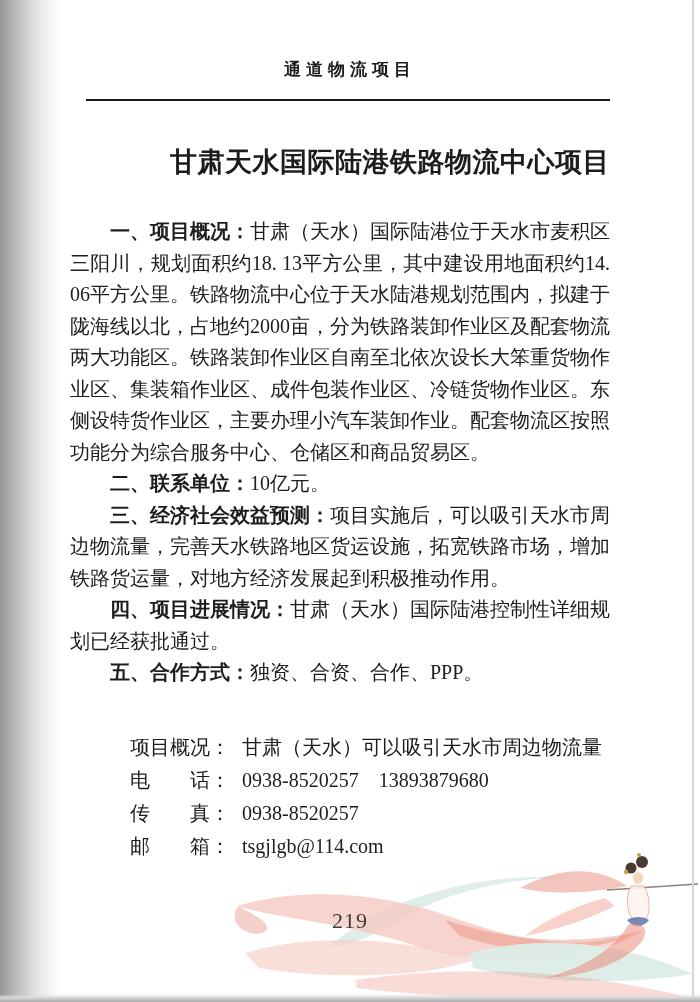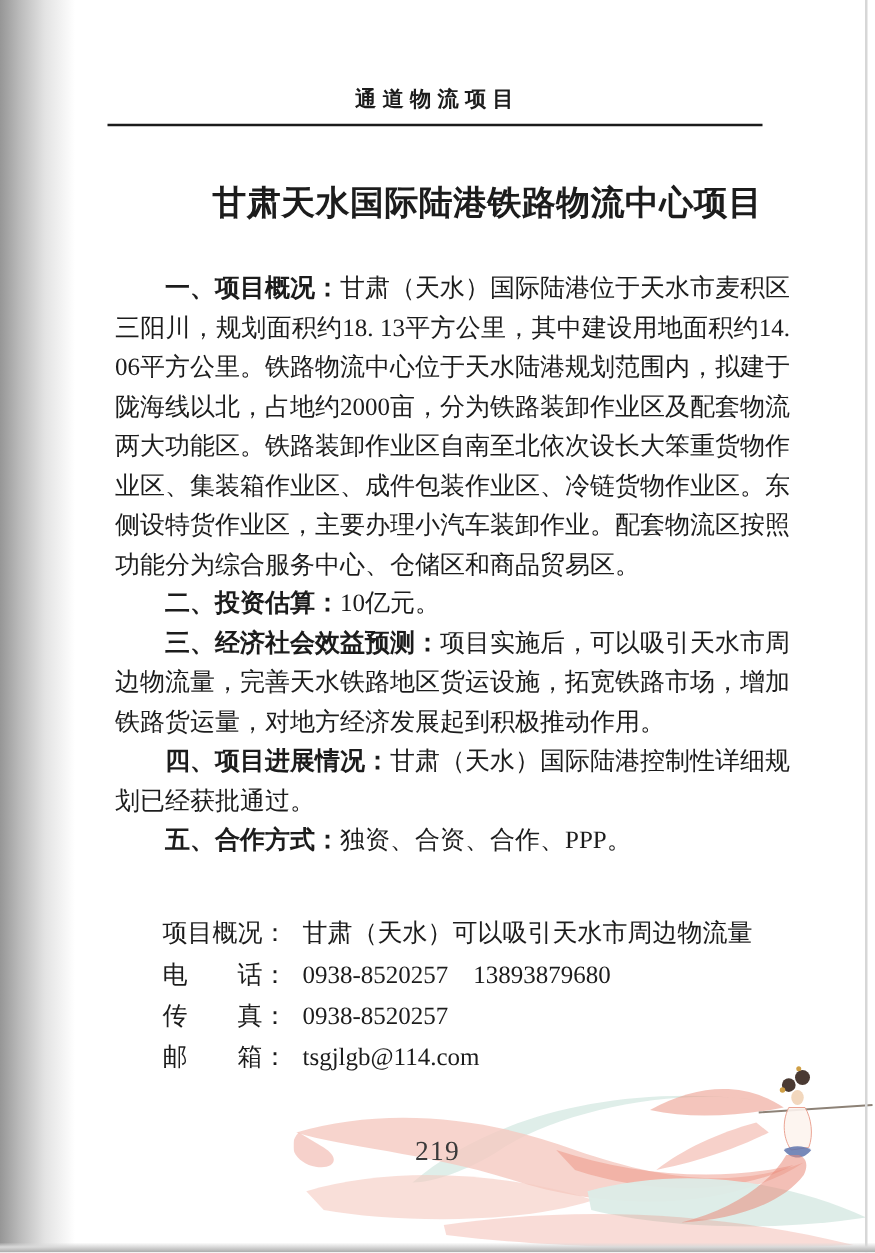--- a/index.html
+++ b/index.html
@@ -20,35 +20,35 @@
   .edge-right{
     position:absolute;right:6px;top:0;width:2px;height:100%;
     background:#d7d7d7;z-index:3;pointer-events:none;
   }
   .edge-bottom{
     position:absolute;left:0;bottom:0;width:100%;height:8px;
     background:linear-gradient(to top,#a8a8a8 0%,#d9d9d9 55%,rgba(255,255,255,0) 100%);
     z-index:3;pointer-events:none;
   }
   .running-head{
-    position:absolute;top:68px;left:0;width:100%;
+    position:absolute;top:58px;left:0;width:100%;
     text-align:center;font-size:17px;font-weight:bold;
     letter-spacing:5px;z-index:2;
   }
   .head-rule{
     position:absolute;left:86px;top:99px;width:524px;height:2px;
     background:#1b1b1b;z-index:2;
   }
   .doc-title{
     position:absolute;top:144px;left:0;width:100%;margin:0;
     text-align:center;font-size:27px;font-weight:bold;
     letter-spacing:0.5px;z-index:2;padding-left:40px;
   }
   .body-text{
-    position:absolute;left:92px;top:216px;width:540px;
+    position:absolute;left:70px;top:216px;width:540px;
     font-size:20px;line-height:31.5px;text-align:justify;z-index:2;
   }
   .body-text p{margin:0;text-indent:2em;}
   .s-label{
     font-family:"Liberation Sans","DejaVu Sans",sans-serif;
     font-weight:bold;
   }
   .contacts{
     position:absolute;left:130px;top:731px;width:500px;
     font-size:20px;line-height:33px;z-index:2;
@@ -110,21 +110,21 @@
     </g>
   </svg>
 
   <div class="running-head">通道物流项目</div>
   <div class="head-rule"></div>
 
   <h1 class="doc-title">甘肃天水国际陆港铁路物流中心项目</h1>
 
   <div class="body-text">
     <p><span class="s-label">一、项目概况：</span><span>甘肃（天水）国际陆港位于天水市麦积区三阳川，规划面积约18. 13平方公里，其中建设用地面积约14. 06平方公里。铁路物流中心位于天水陆港规划范围内，拟建于陇海线以北，占地约2000亩，分为铁路装卸作业区及配套物流两大功能区。铁路装卸作业区自南至北依次设长大笨重货物作业区、集装箱作业区、成件包装作业区、冷链货物作业区。东侧设特货作业区，主要办理小汽车装卸作业。配套物流区按照功能分为综合服务中心、仓储区和商品贸易区。</span></p>
-    <p><span class="s-label">二、投资估算：</span><span>10亿元。</span></p>
+    <p><span class="s-label">二、联系单位：</span><span>10亿元。</span></p>
     <p><span class="s-label">三、经济社会效益预测：</span><span>项目实施后，可以吸引天水市周边物流量，完善天水铁路地区货运设施，拓宽铁路市场，增加铁路货运量，对地方经济发展起到积极推动作用。</span></p>
     <p><span class="s-label">四、项目进展情况：</span><span>甘肃（天水）国际陆港控制性详细规划已经获批通过。</span></p>
     <p><span class="s-label">五、合作方式：</span><span>独资、合资、合作、PPP。</span></p>
   </div>
 
   <div class="contacts">
     <div class="c-row"><span class="c-label">项目概况</span><span class="c-colon">：</span><span class="c-value">甘肃（天水）可以吸引天水市周边物流量</span></div>
     <div class="c-row"><span class="c-label">电话</span><span class="c-colon">：</span><span class="c-value">0938-8520257　13893879680</span></div>
     <div class="c-row"><span class="c-label">传真</span><span class="c-colon">：</span><span class="c-value">0938-8520257</span></div>
     <div class="c-row"><span class="c-label">邮箱</span><span class="c-colon">：</span><span class="c-value">tsgjlgb@114.com</span></div>

